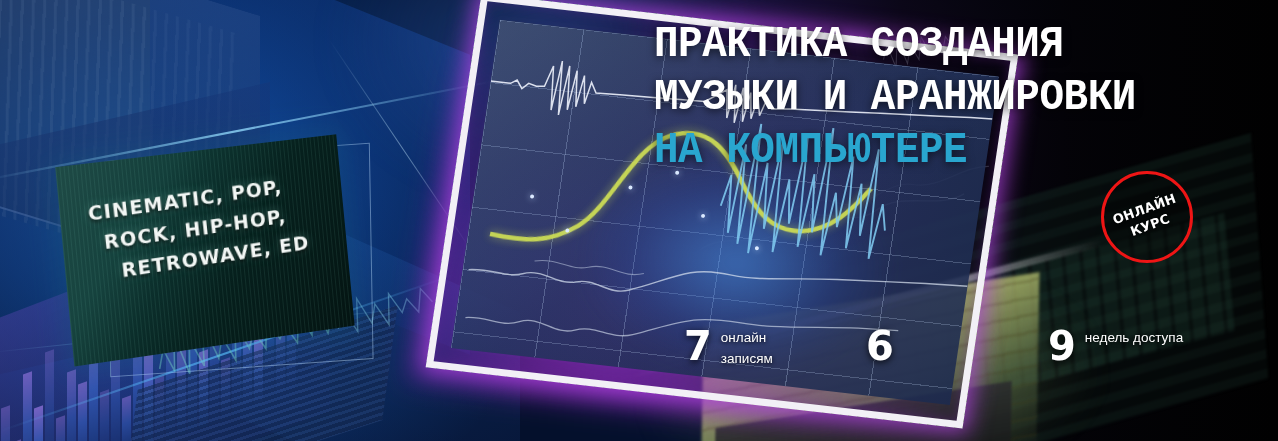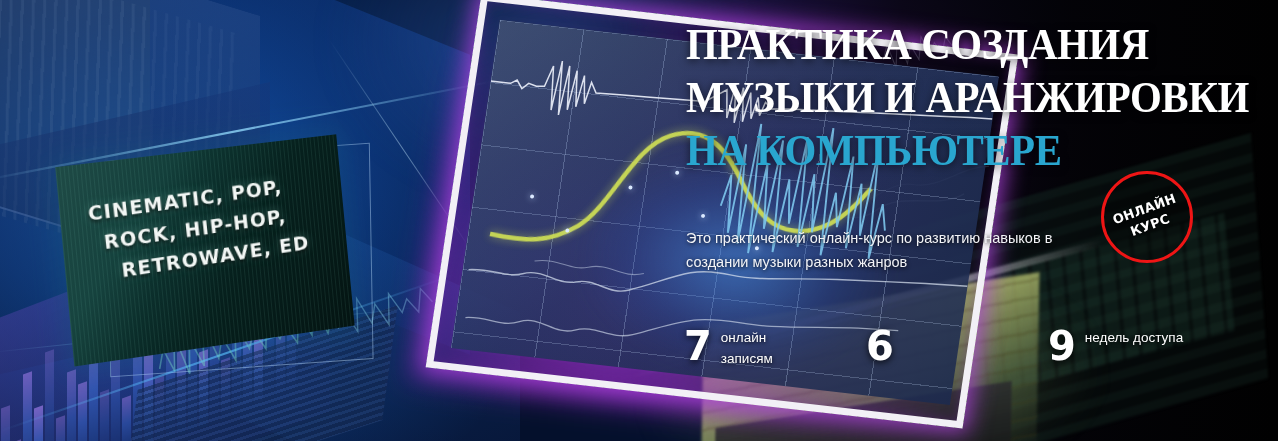--- a/index.html
+++ b/index.html
@@ -196,22 +196,22 @@
     background:linear-gradient(135deg, rgba(120,160,230,.22) 0%, rgba(60,90,170,.06) 45%, rgba(0,0,0,0) 70%);
   }
   .blue-blob{
     position:absolute;left:120px;top:110px;width:300px;height:210px;
     background:radial-gradient(ellipse at center, rgba(70,150,240,.55) 0%, rgba(40,90,190,.20) 50%, rgba(0,0,0,0) 75%);
     filter:blur(10px);
   }
   .dot{position:absolute;width:4px;height:4px;border-radius:50%;background:#dbe9ff;box-shadow:0 0 6px rgba(200,225,255,.9);}
   
   #headline{
-    position:absolute;left:686px;top:18px;width:560px;
-    font-family:Liberation Serif, serif;
+    position:absolute;left:654px;top:18px;width:560px;
+    font-family:Liberation Mono, monospace;
     font-weight:700;font-style:normal;
     letter-spacing:-0.5px;
   }
   #headline .l1,#headline .l2{
     color:#ffffff;font-size:44px;line-height:53px;
     transform:scaleX(.93);transform-origin:left center;
     white-space:nowrap;
     text-shadow:0 2px 9px rgba(0,0,0,.65);
   }
   #headline .l3{
@@ -386,21 +386,20 @@
       <div>RETROWAVE, ED</div>
     </div>
   </div>
 
   <div id="headline">
     <div class="l1">ПРАКТИКА СОЗДАНИЯ</div>
     <div class="l2">МУЗЫКИ И АРАНЖИРОВКИ</div>
     <div class="l3" style="color: rgb(41, 166, 207);">НА КОМПЬЮТЕРЕ</div>
   </div>
 
-  <div id="subtitle">Это практический онлайн-курс по развитию навыков в создании музыки разных жанров</div>
 
   <div id="stats">
     <div class="stat">
       <div class="num">7</div>
       <div class="lbl">
         <div>онлайн</div>
         <div>записям</div>
       </div>
     </div>
     <div class="stat">

